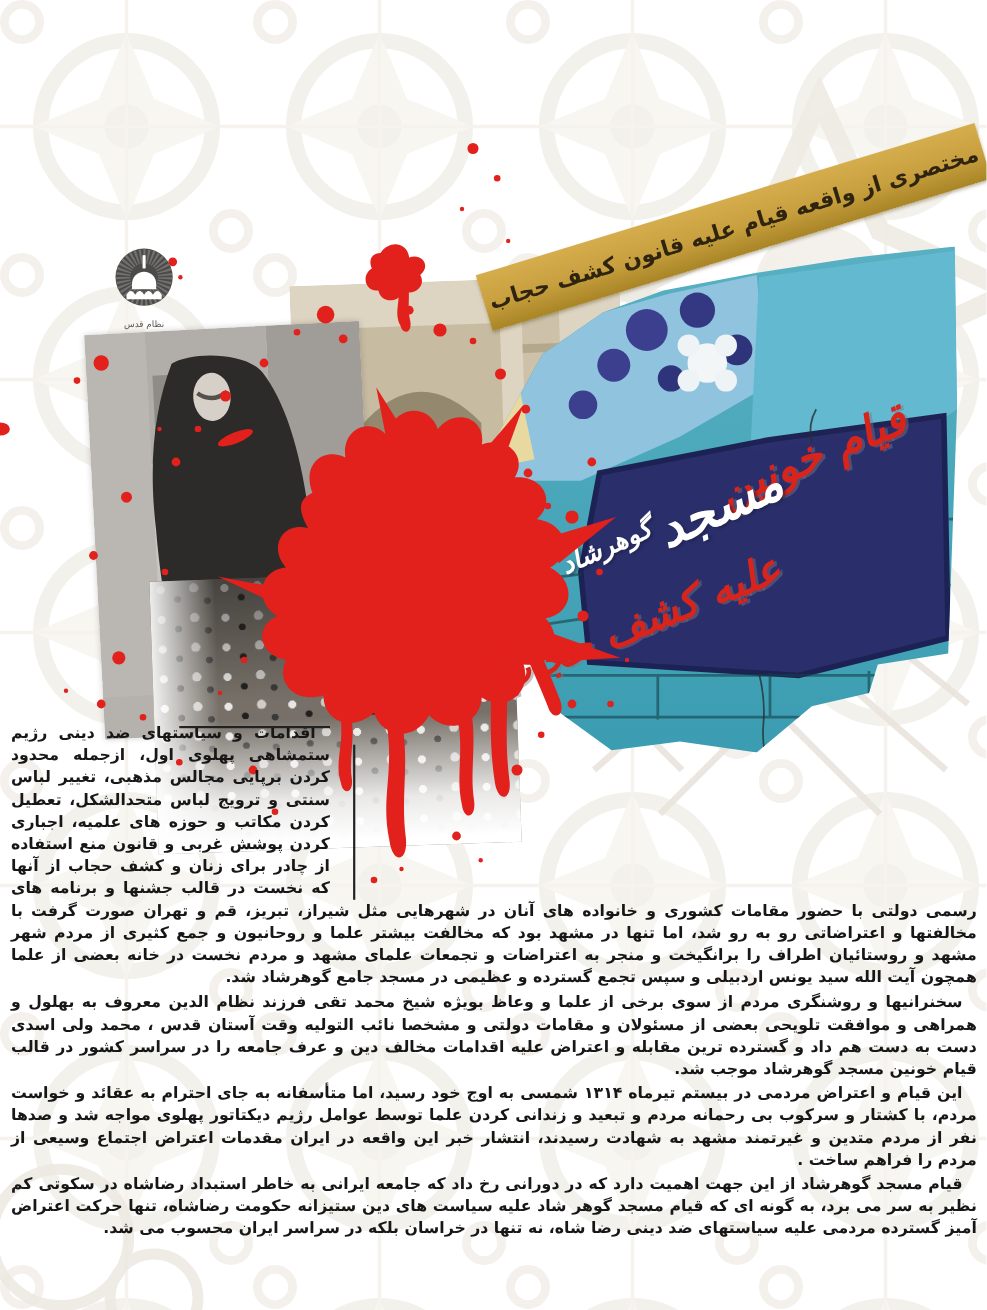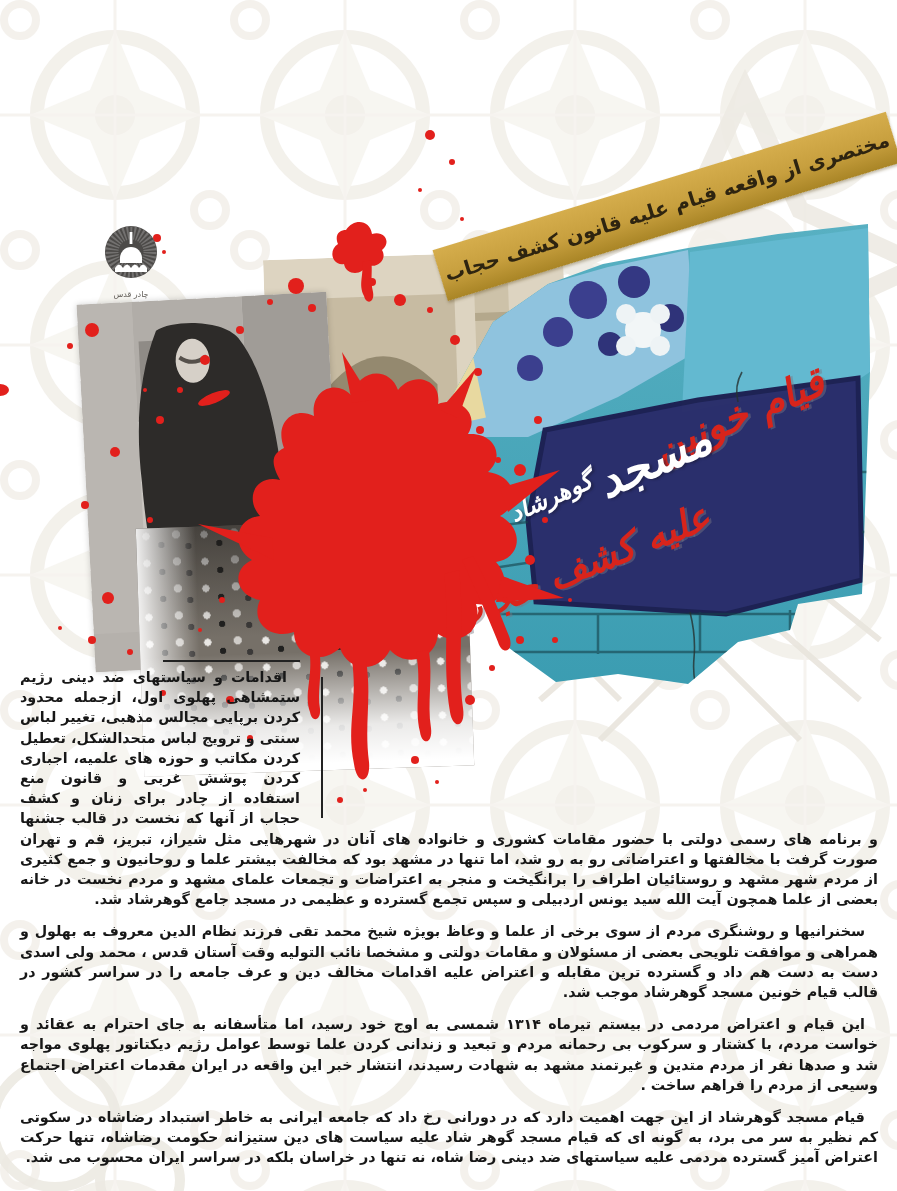--- a/index.html
+++ b/index.html
@@ -49,21 +49,21 @@
   
   .splatter{position:absolute;inset:0;z-index:10;pointer-events:none;}
 
   
   .rule-h{position:absolute;left:163px;top:660px;width:137px;height:2px;background:#222;z-index:12;}
   .rule-v{position:absolute;left:321px;top:677px;width:2px;height:141px;background:#222;z-index:12;}
 
   
   .article{position:absolute;left:8px;right:7px;top:655px;z-index:11;direction:rtl;
     font-size:14.3px;line-height:20.2px;font-weight:bold;color:#171717;text-align:justify;}
-  .article p{margin:12px;text-indent:13px;}
+  .article p{margin:2px;text-indent:13px;}
   .wrap-spacer{float:right;width:590px;height:162px;}
 </style>
 </head>
 <body>
 
 <div id="page">
 
   <svg class="bgpattern" width="897" height="1191">
     <defs>
       <pattern id="arab" width="230" height="230" patternUnits="userSpaceOnUse">
@@ -254,21 +254,21 @@
   </div>
 
   <div class="logo">
     <svg width="64" height="64" viewBox="0 0 64 64">
       <circle cx="32" cy="28" r="26" fill="#4c4a48"></circle>
       <circle cx="32" cy="28" r="19" fill="none" stroke="#ffffff" stroke-width="13" stroke-dasharray="1.7 1.7" opacity="0.22"></circle>
       <rect x="30.6" y="8" width="2.8" height="12" fill="#ffffff"></rect>
       <path d="M21,34 a11,11 0 0 1 22,0 l0,5 h-22 Z" fill="#ffffff"></path>
       <path d="M16,44 q4,-7 8,0 q4,-7 8,0 q4,-7 8,0 q4,-7 8,0 v4 h-32 Z" fill="#ffffff"></path>
     </svg>
-    <div class="logo-caption">چادر قدس</div>
+    <div class="logo-caption">نظام قدس</div>
   </div>
 
   <div class="rule-h"></div>
   <div class="rule-v"></div>
 
   <div class="article">
     <div class="wrap-spacer"></div>
     <p>اقدامات و سیاستهای ضد دینی رژیم ستمشاهی پهلوی اول، ازجمله محدود کردن برپایی مجالس مذهبی، تغییر لباس سنتی و ترویج لباس متحدالشکل، تعطیل کردن مکاتب و حوزه های علمیه، اجباری کردن پوشش غربی و قانون منع استفاده از چادر برای زنان و کشف حجاب از آنها که نخست در قالب جشنها و برنامه های رسمی دولتی با حضور مقامات کشوری و خانواده های آنان در شهرهایی مثل شیراز، تبریز، قم و تهران صورت گرفت با مخالفتها و اعتراضاتی رو به رو شد، اما تنها در مشهد بود که مخالفت بیشتر علما و روحانیون و جمع کثیری از مردم شهر مشهد و روستائیان اطراف را برانگیخت و منجر به اعتراضات و تجمعات علمای مشهد و مردم نخست در خانه بعضی از علما همچون آیت الله سید یونس اردبیلی و سپس تجمع گسترده و عظیمی در مسجد جامع گوهرشاد شد.</p>
     <p>سخنرانیها و روشنگری مردم از سوی برخی از علما و وعاظ بویژه شیخ محمد تقی فرزند نظام الدین معروف به بهلول و همراهی و موافقت تلویحی بعضی از مسئولان و مقامات دولتی و مشخصا نائب التولیه وقت آستان قدس ، محمد ولی اسدی دست به دست هم داد و گسترده ترین مقابله و اعتراض علیه اقدامات مخالف دین و عرف جامعه را در سراسر کشور در قالب قیام خونین مسجد گوهرشاد موجب شد.</p>
     <p>این قیام و اعتراض مردمی در بیستم تیرماه ۱۳۱۴ شمسی به اوج خود رسید، اما متأسفانه به جای احترام به عقائد و خواست مردم، با کشتار و سرکوب بی رحمانه مردم و تبعید و زندانی کردن علما توسط عوامل رژیم دیکتاتور پهلوی مواجه شد و صدها نفر از مردم متدین و غیرتمند مشهد به شهادت رسیدند، انتشار خبر این واقعه در ایران مقدمات اعتراض اجتماع وسیعی از مردم را فراهم ساخت .</p>

